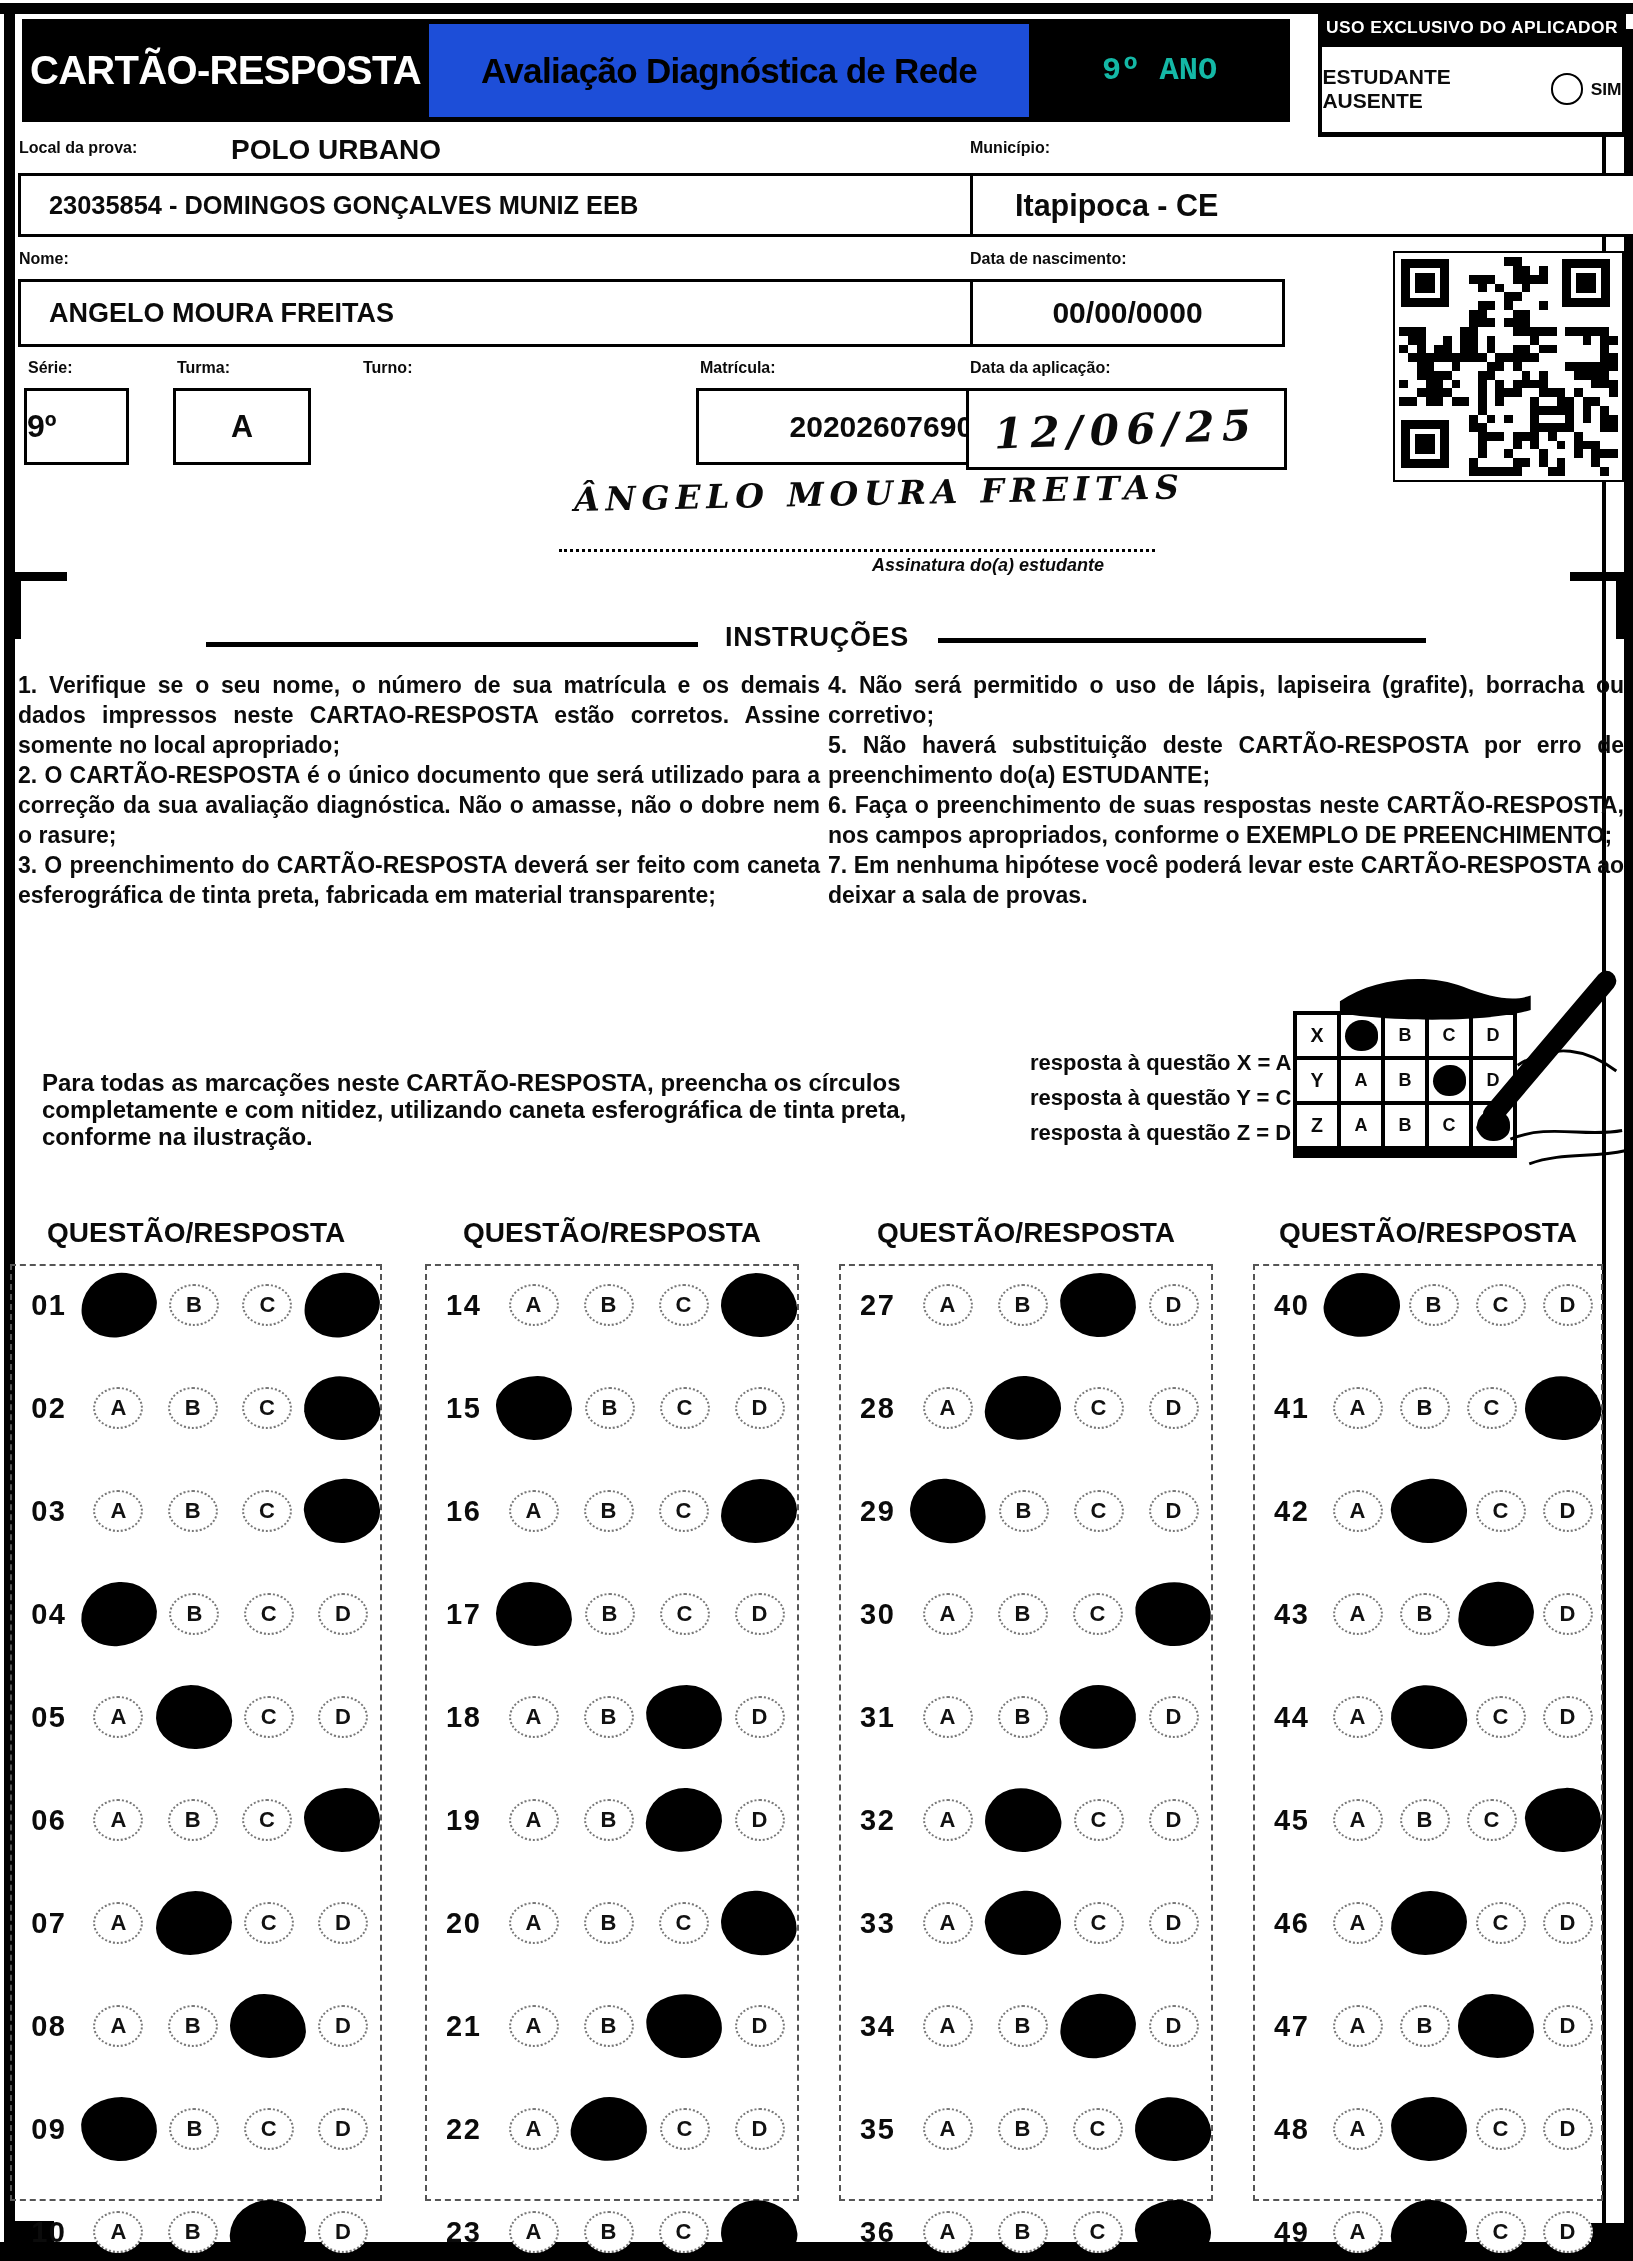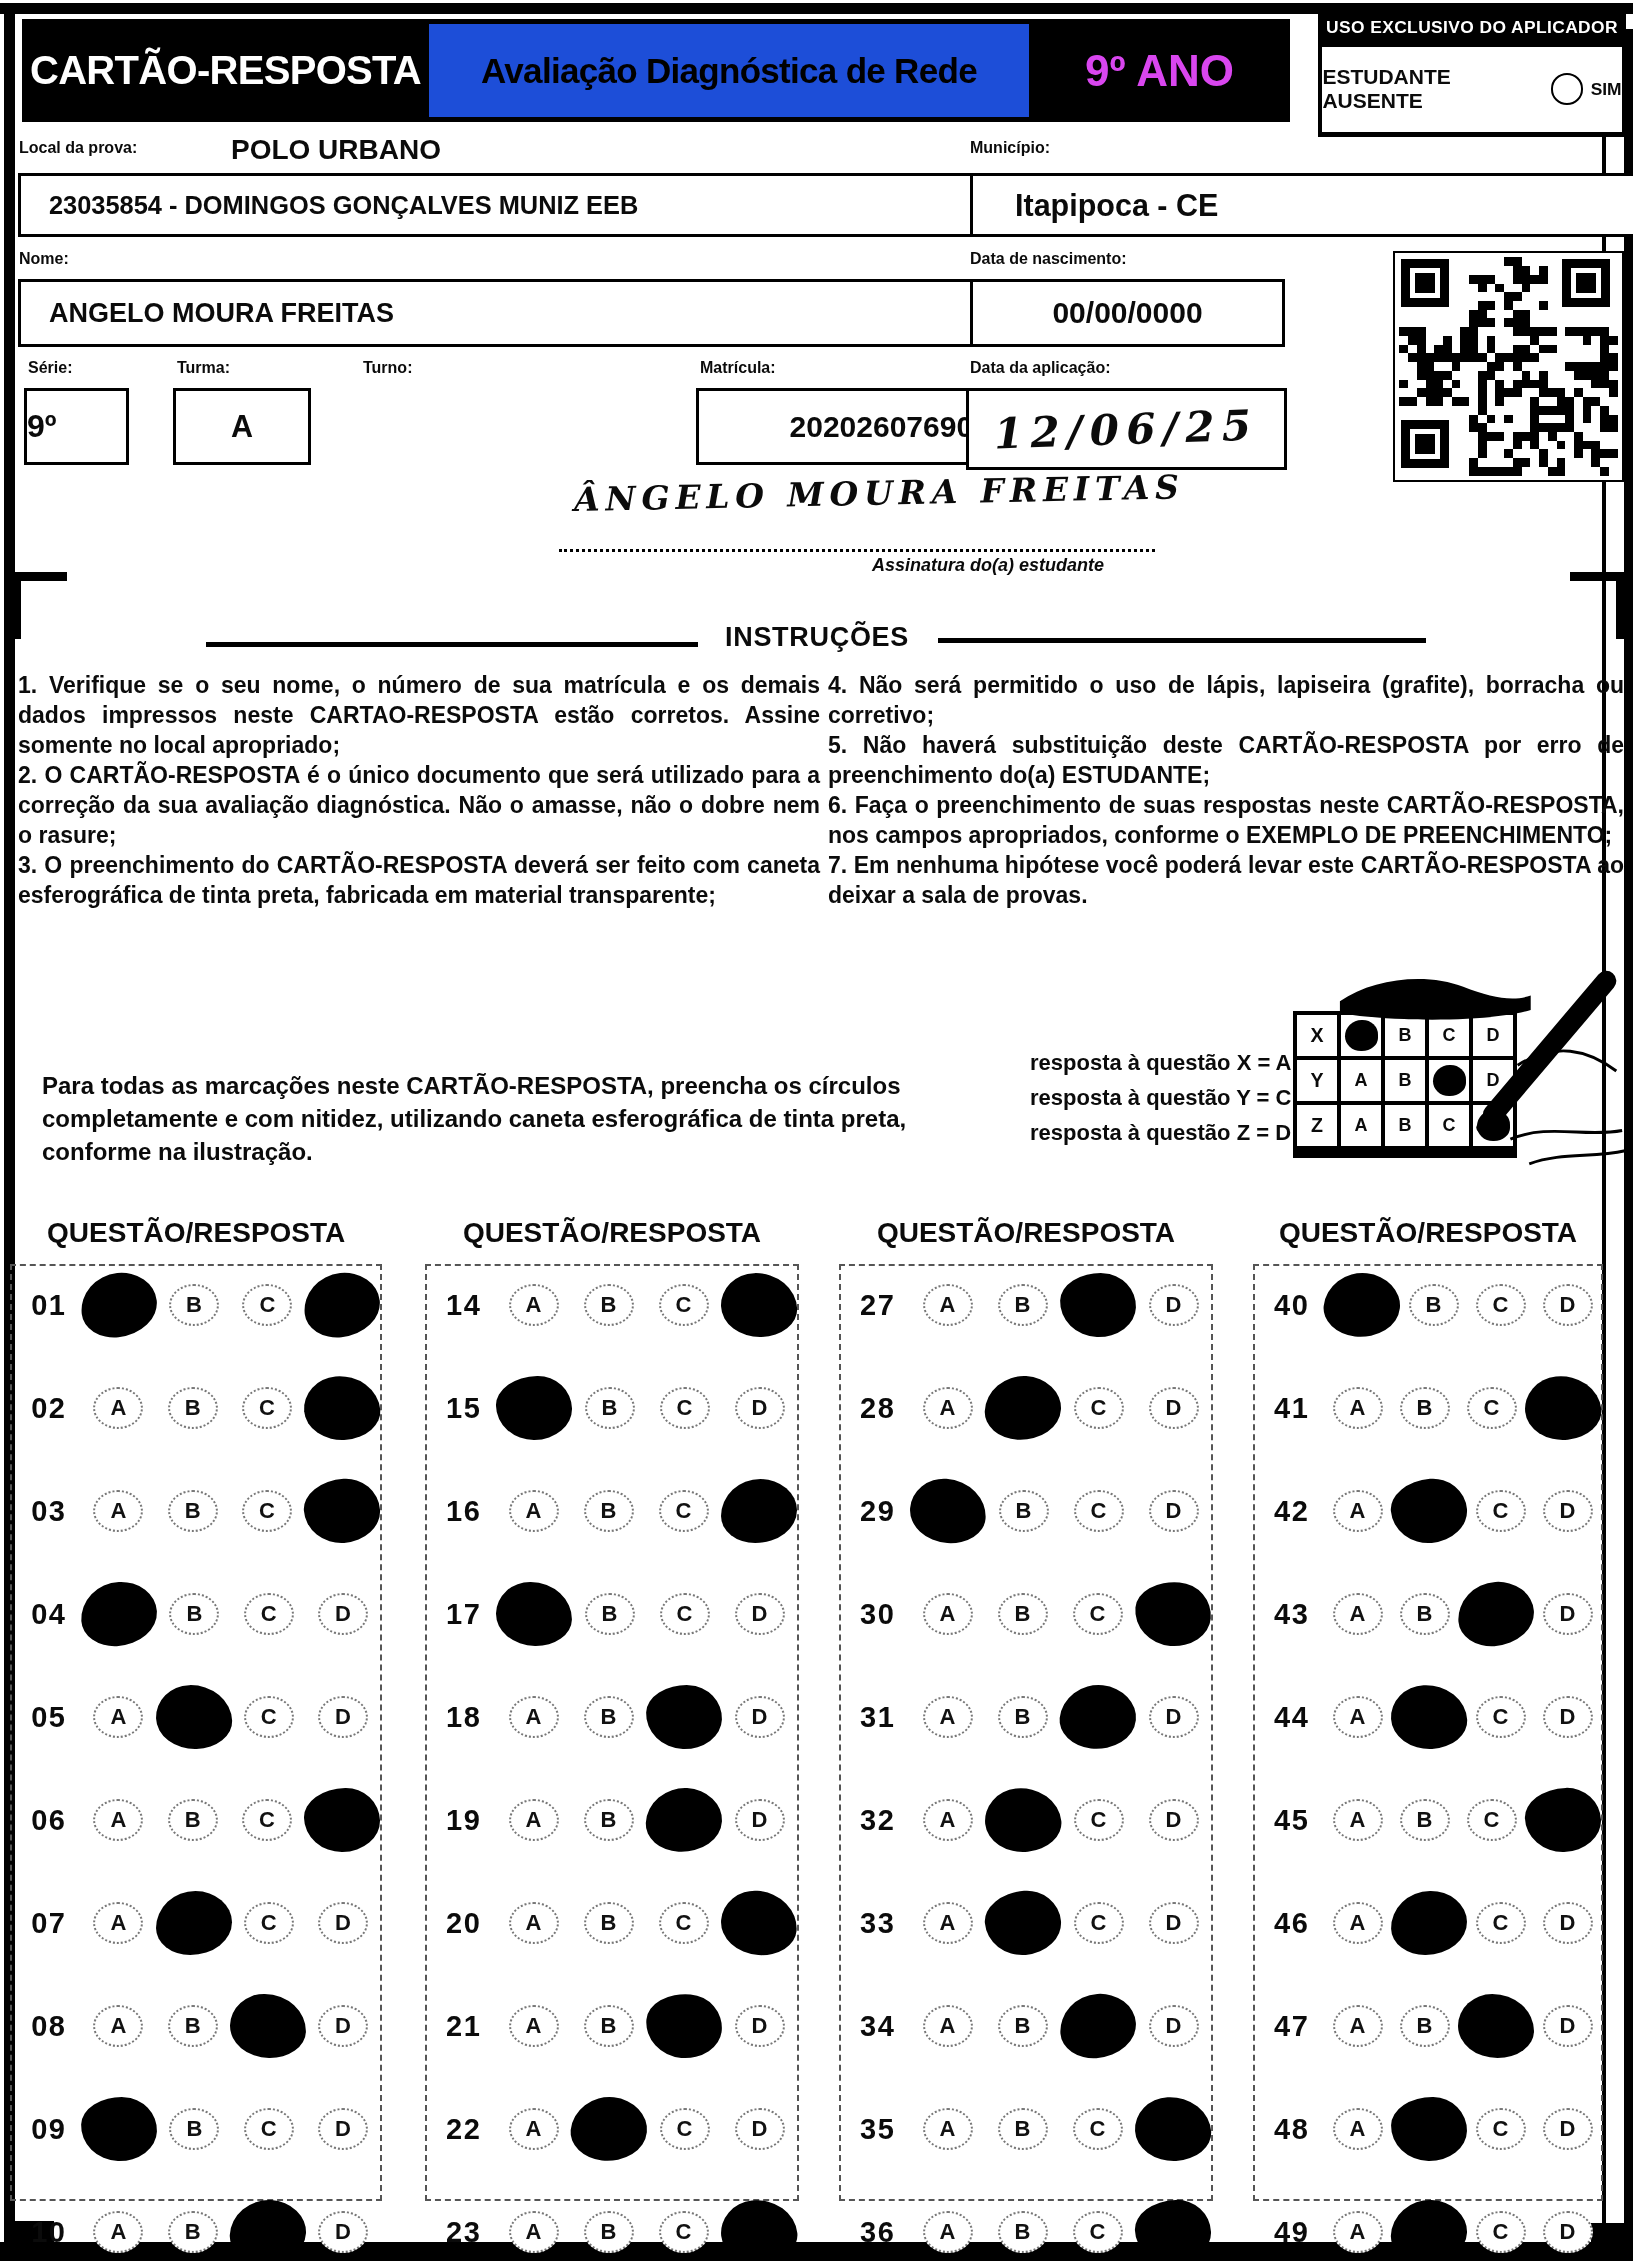--- a/index.html
+++ b/index.html
@@ -8,21 +8,21 @@
   .abs{position:absolute;}
   .bar{position:absolute;background:#000;}
 
   
   .header-strip{position:absolute;left:22px;top:19px;width:1268px;height:103px;background:#000;display:flex;}
   .title-box{width:407px;height:100%;display:flex;align-items:center;justify-content:center;}
   .title-box span{color:#fff;font-weight:bold;font-size:40px;letter-spacing:-0.7px;}
   .subtitle-box{flex:1;background:#1d4ed8;margin:5.1px 0;display:flex;align-items:center;justify-content:center;}
   .subtitle-box span{color:#000;font-weight:bold;font-size:35px;letter-spacing:-0.7px;}
   .grade-box{width:261px;height:100%;display:flex;align-items:center;justify-content:center;}
-  .grade-box span{color:#d946ef;font-weight:bold;font-size:44px;letter-spacing:0px;}
+  .grade-box span{color:#14b8a6;font-weight:bold;font-size:32px;letter-spacing:0px;font-family:Liberation Mono, monospace;}
   .aplicador{position:absolute;left:1318px;top:8.7px;width:308px;height:128px;background:#000;}
   .aplicador-header{height:38px;display:flex;align-items:center;justify-content:center;color:#fff;
         font-weight:bold;font-size:17.4px;letter-spacing:0.4px;}
   .aplicador-body{position:absolute;left:4.4px;right:4.4px;top:38px;bottom:5.1px;background:#fff;
         display:flex;align-items:center;justify-content:center;gap:7.3px;}
   .aplicador-body .lbl{font-weight:bold;font-size:21px;}
   .absent-circle{width:30.5px;height:28px;border:2.9px solid #000;border-radius:50%;}
   .aplicador-body .sim{font-weight:bold;font-size:17.4px;}
 
   .field-label{position:absolute;font-weight:bold;font-size:16px;}
@@ -43,21 +43,21 @@
   .sig-text{position:absolute;left:574px;top:474px;width:581px;font-size:33px;letter-spacing:5.8px;transform:rotate(-1.2deg);white-space:nowrap;}
   .sig-label{position:absolute;left:828px;top:555px;width:320px;text-align:center;font-weight:bold;font-size:18px;font-style:italic;}
 
   
   .corner-l{position:absolute;left:11.6px;top:572px;width:46px;height:58px;border-left:9.4px solid #000;border-top:9.4px solid #000;}
   .corner-r{position:absolute;left:1570px;top:572px;width:46px;height:58px;border-right:9.4px solid #000;border-top:9.4px solid #000;}
   .instr-title{position:absolute;left:697px;top:622px;width:240px;text-align:center;font-weight:bold;font-size:27px;letter-spacing:0.7px;}
   .instr-col{position:absolute;top:670px;font-weight:bold;font-size:23px;line-height:30px;text-align:justify;}
   .instr-item{margin:0;}
 
-  .fill-note{position:absolute;left:42px;top:1069px;width:952px;font-weight:bold;font-size:24px;line-height:33px;}
+  .fill-note{position:absolute;left:42px;top:1069px;width:952px;font-weight:bold;font-size:24px;line-height:27px;}
 
   
   .ex-legend{position:absolute;left:1030px;top:1045px;font-weight:bold;font-size:22px;line-height:35px;white-space:nowrap;}
   .ex-grid{position:absolute;left:1293px;top:1011px;display:grid;grid-template-columns:44px repeat(4,44px);
       grid-auto-rows:45px;border:2.9px solid #000;border-bottom:10.2px solid #000;background:#fff;}
   .ex-cell{border:2.2px solid #000;display:flex;align-items:center;justify-content:center;
       font-weight:bold;font-size:18px;}
   .ex-label{font-size:19.6px;}
   .ex-blob{width:33px;height:30.5px;background:#000;border-radius:52% 48% 50% 50%/55% 50% 45% 50%;}
   .ex-art{position:absolute;left:1271px;top:956px;width:362px;height:243px;pointer-events:none;}

